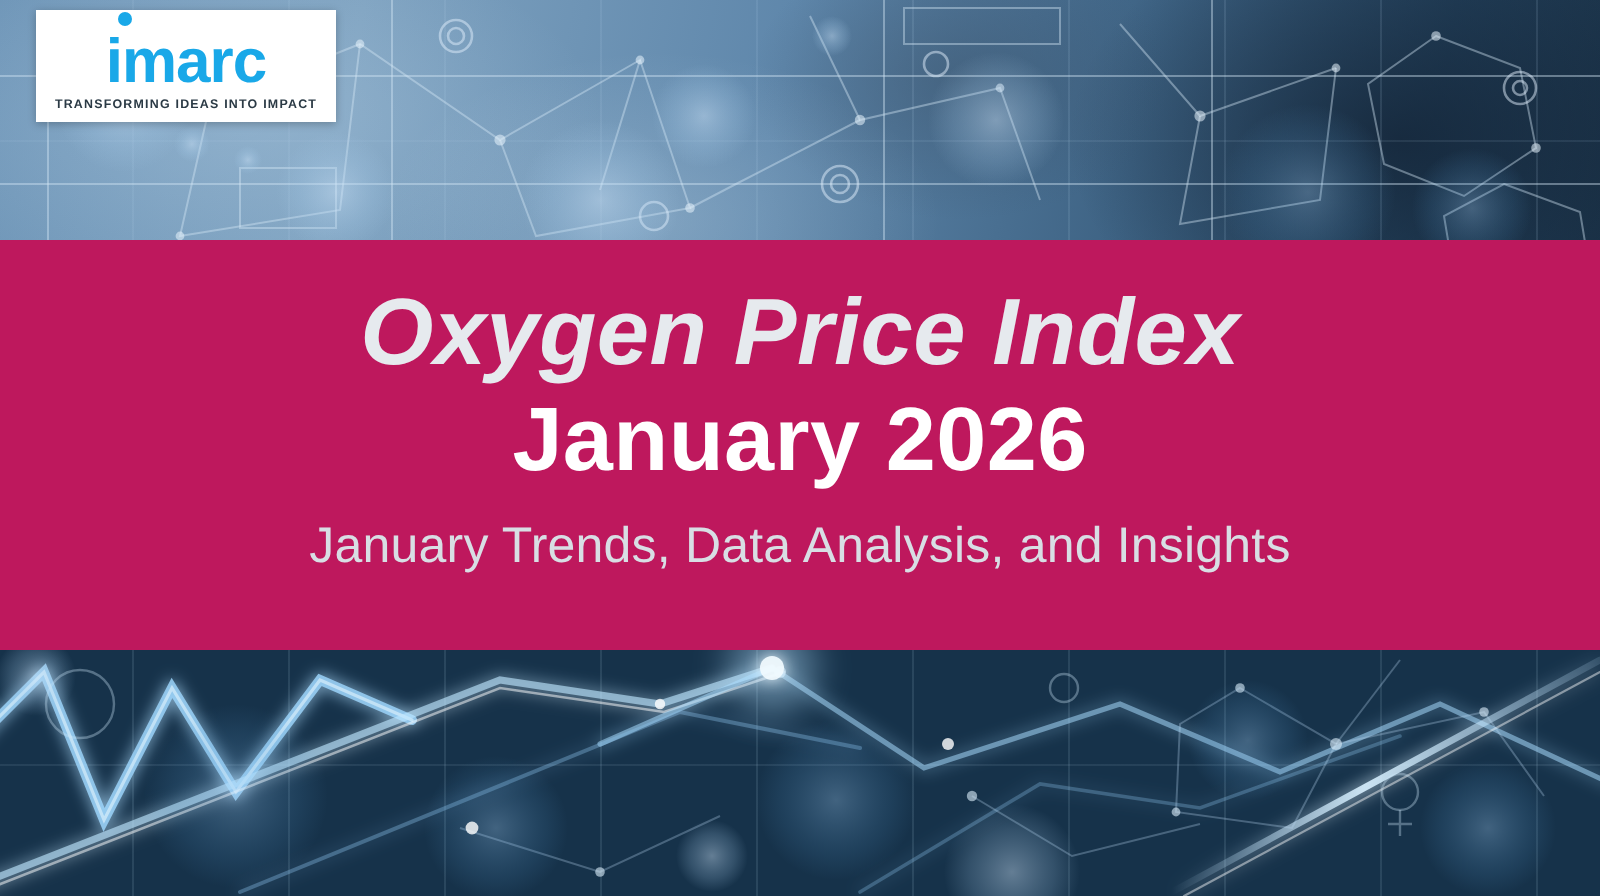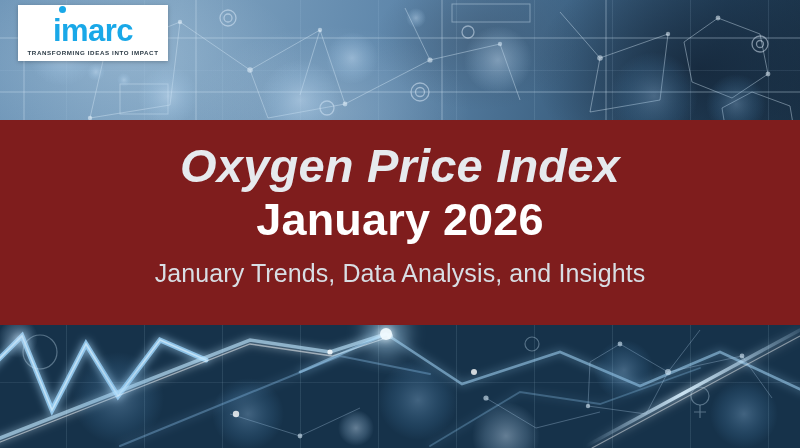--- a/index.html
+++ b/index.html
@@ -295,19 +295,19 @@
   </svg>
 
   <div class="logo-card" style="background: rgb(255, 255, 255);">
     <div class="logo-word">
       <span class="logo-dot" style="background: rgb(25, 168, 232);"></span>
       <span style="color: rgb(25, 168, 232);">imarc</span>
     </div>
     <div class="logo-tag" style="color: rgb(43, 58, 69);">TRANSFORMING IDEAS INTO IMPACT</div>
   </div>
 
-  <div class="banner" style="background: #7f1d1d;">
+  <div class="banner" style="background: #be185d;">
     <div class="title-main" style="color: rgb(230, 234, 238);">Oxygen Price Index</div>
     <div class="title-sub" style="color: rgb(255, 255, 255);">January 2026</div>
     <div class="title-tagline" style="color: rgb(216, 222, 228);">January Trends, Data Analysis, and Insights</div>
   </div>
 
 </div>
 
 </body></html>

